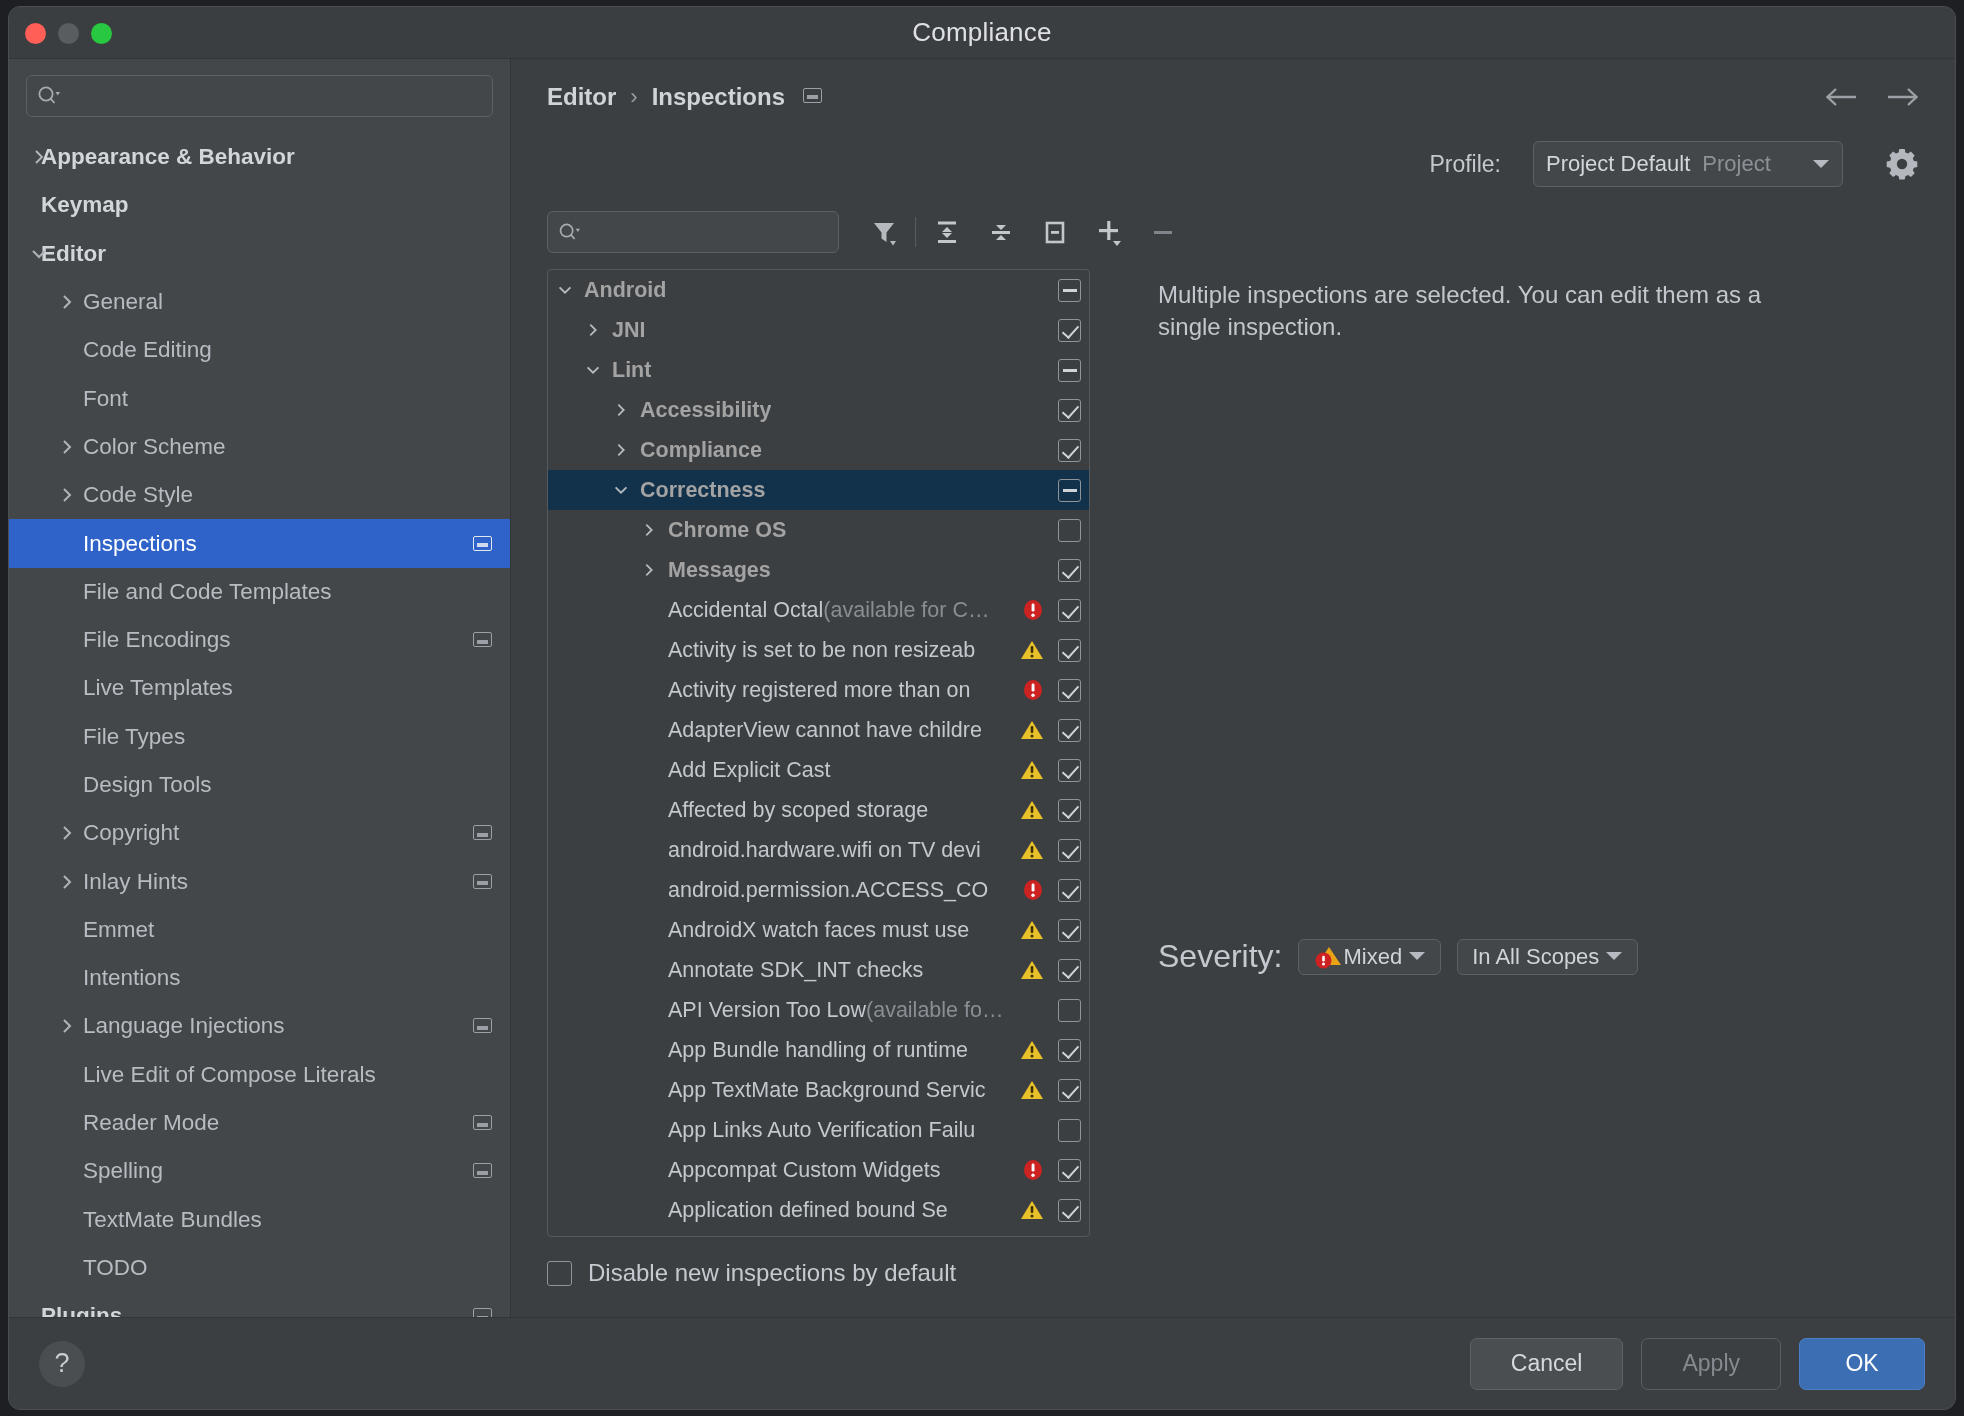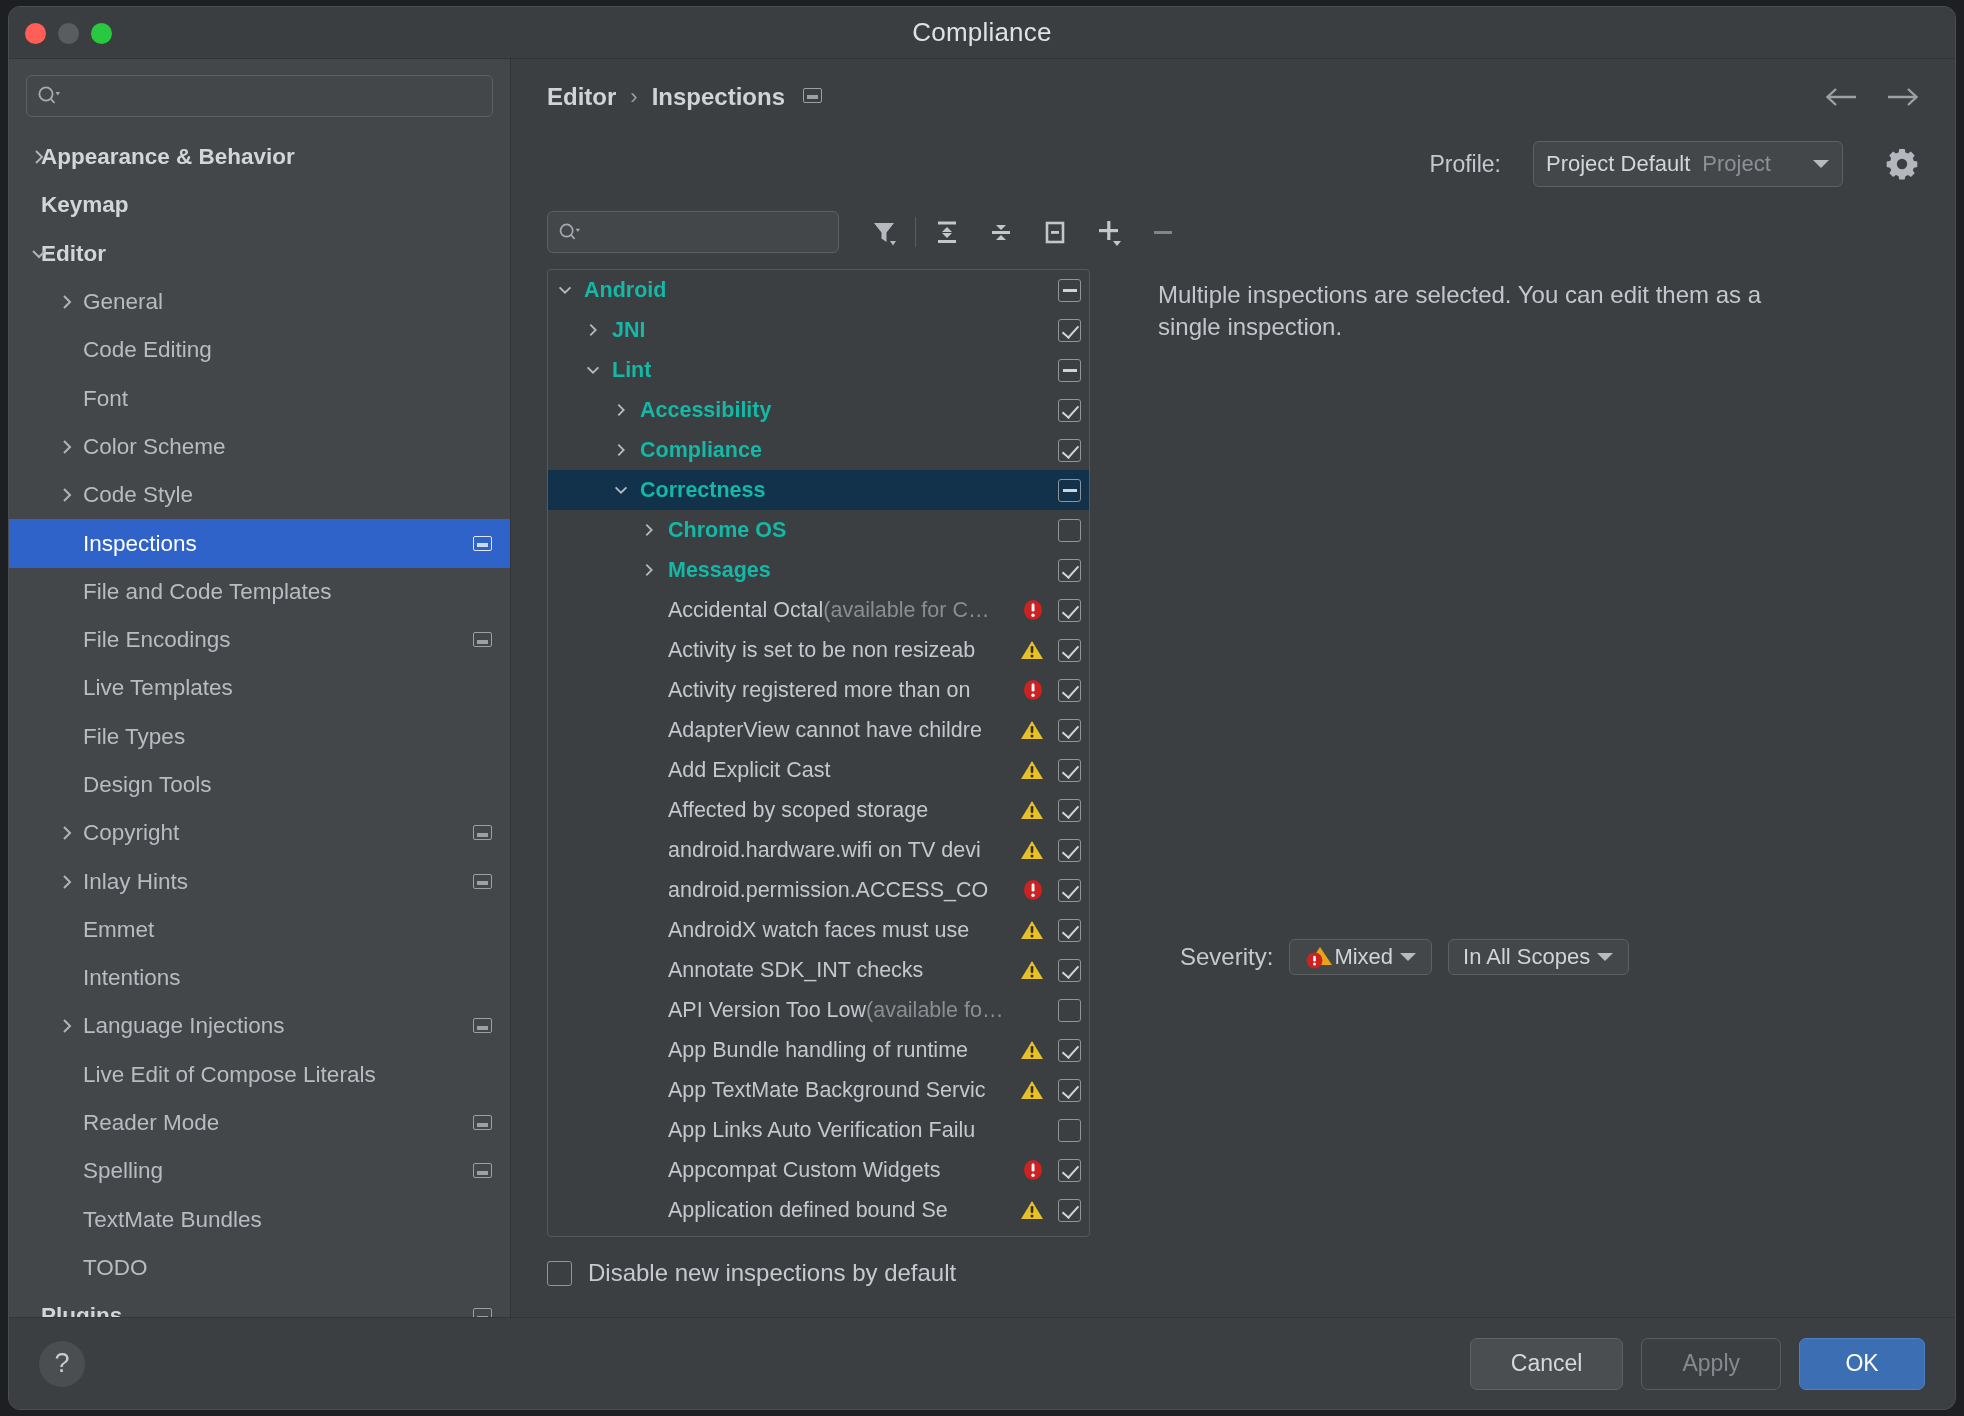--- a/index.html
+++ b/index.html
@@ -107,21 +107,21 @@
   .treebox {
     width: 543px; flex: 0 0 543px;
     border: 1px solid #55595c; border-radius: 4px;
     background: #3c3f41; overflow: hidden; position: relative;
   }
   .treeinner { position: absolute; inset: 0; overflow: hidden; }
   .trow { height: 40px; display: flex; align-items: center; position: relative; padding-right: 8px; }
   .trow.sel { background: #12314a; }
   .trow .tchev { position: absolute; color: #b6bac0; font-size: 19px; width: 24px; text-align: center; }
   .trow .tlbl { white-space: nowrap; overflow: hidden; font-size: 21.5px; color: #c4c8ce; }
-  .trow.grp .tlbl { font-weight: bold; color: #14b8a6; }
+  .trow.grp .tlbl { font-weight: bold; color: #a3a3a3; }
   .trow .dim { color: #8a8e94; font-weight: normal; }
   .trow .sevico { margin-left: auto; flex: 0 0 auto; padding-left: 8px; }
   .trow .cbx {
     flex: 0 0 auto; width: 23px; height: 23px; border: 1.6px solid #8e949a; border-radius: 3px;
     margin-left: 14px; position: relative; background: #3c3f41;
   }
   .trow.sel .cbx { background: #12314a; }
   .cbx.checked::after {
     content: ""; position: absolute; left: 7px; top: 2px; width: 7px; height: 14px;
     border: solid #cfd3d8; border-width: 0 2.4px 2.4px 0; transform: rotate(42deg);
@@ -130,21 +130,21 @@
     content: ""; position: absolute; left: 3.5px; right: 3.5px; top: 9px; height: 3px; background: #cfd3d8;
   }
   .ind0 .tchev { left: 8px; } .ind0 .tlbl { margin-left: 36px; }
   .ind1 .tchev { left: 36px; } .ind1 .tlbl { margin-left: 64px; }
   .ind2 .tchev { left: 64px; } .ind2 .tlbl { margin-left: 92px; }
   .ind3 .tchev { left: 92px; } .ind3 .tlbl { margin-left: 120px; }
   .ind4 .tlbl { margin-left: 120px; }
   .detail { flex: 1; min-width: 0; padding: 10px 0 0 68px; display: flex; flex-direction: column; }
   .detail .msg { font-size: 24px; color: #c3c7cd; line-height: 1.35; max-width: 640px; }
   .sevrow { margin-top: auto; margin-bottom: 262px; display: flex; align-items: center; gap: 16px; }
-  .sevrow .slabel { font-size: 24px; color: #c5c9cf; margin-left: 22px; }
+  .sevrow .slabel { font-size: 32px; color: #c5c9cf; }
   .sevcombo {
     height: 36px; border: 1px solid #5c6164; border-radius: 6px; background: #43474a;
     display: flex; align-items: center; padding: 0 14px; 
   }
   .sevcombo .txt { font-size: 22px; color: #d0d4d9; }
   .sevcombo .caret { color: #b7bbc1; font-size: 13px; margin-left: 6px; }
   
   .bottomcheck { display: flex; align-items: center; gap: 16px; padding: 22px 36px 0 36px; }
   .bigcbx { width: 25px; height: 25px; border: 1.8px solid #8e949a; border-radius: 3px; background: #3c3f41; }
   .bottomcheck .txt { font-size: 24px; color: #c6cad0; }

